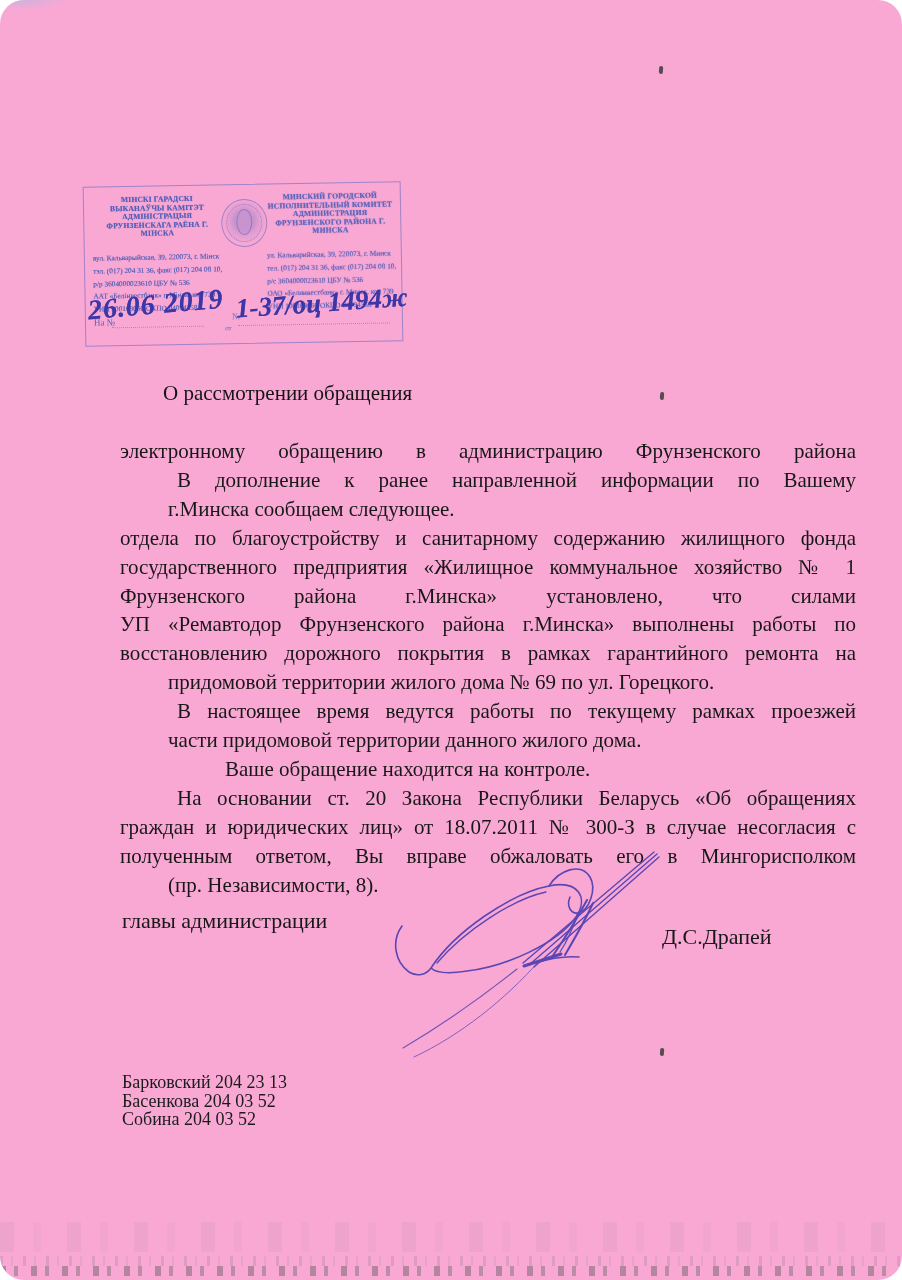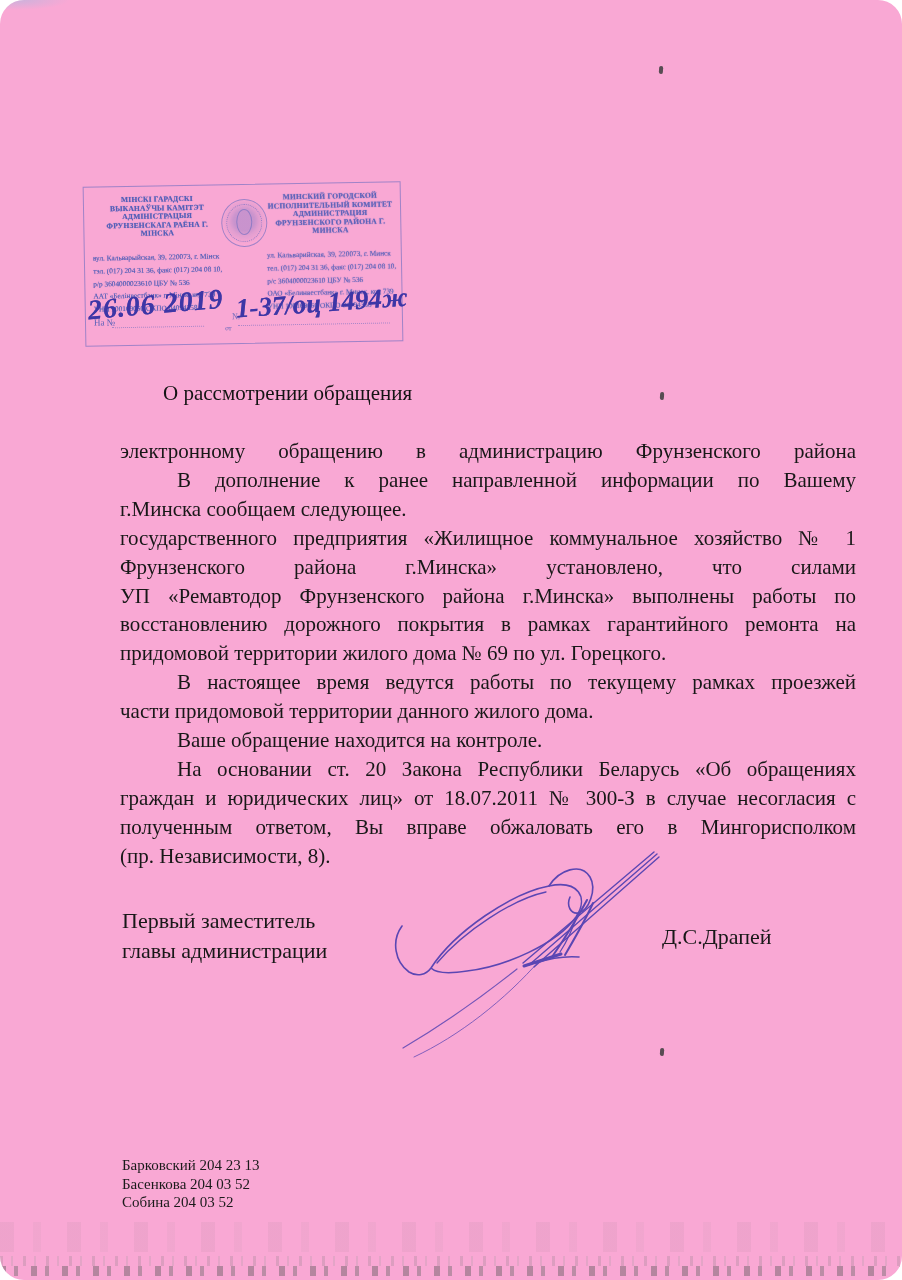--- a/index.html
+++ b/index.html
@@ -36,29 +36,29 @@
   .ot-label{position:absolute;left:139px;top:139px;font-size:7px;}
   .dotline{position:absolute;height:0;border-bottom:1px dotted rgba(88,100,190,.5);}
   .dl-left{left:26px;top:140px;width:92px;}
   .dl-right{left:152px;top:140px;width:152px;}
 
   
   .subject{position:absolute;left:119px;top:381px;font-size:21px;color:#141414;margin-left:44px;}
   .body{position:absolute;left:120px;top:437px;width:736px;font-size:21px;color:#181818;}
   .bline{line-height:28.9px;text-align:justify;text-align-last:justify;overflow:hidden;}
   .bline.first{text-indent:57px;}
-  .bline.last{text-align-last:left;}
+  .bline.last{text-align-last:left;margin-left:48px;}
 
   
   .sig-pos{position:absolute;left:122px;top:906px;font-size:22px;line-height:30px;color:#181818;}
   .sig-name{position:absolute;left:662px;top:924px;font-size:22px;color:#181818;}
   .signature-svg{position:absolute;left:0;top:0;width:902px;height:1280px;pointer-events:none;}
 
   
-  .contacts{position:absolute;left:122px;top:1156px;font-size:15px;line-height:18.5px;color:#1b1b1b;}
+  .contacts{position:absolute;left:122px;top:1073px;font-size:18px;line-height:18.5px;color:#1b1b1b;}
 
   
   .speck{position:absolute;width:4px;height:8px;background:#3c3c3c;border-radius:2px;
          opacity:.85;transform:rotate(4deg);}
   .speck-1{left:659px;top:66px;}
   .speck-2{left:660px;top:392px;}
   .speck-3{left:660px;top:1048px;}
   .noise-soft{position:absolute;left:0;top:1222px;width:902px;height:30px;opacity:.07;
          background:repeating-linear-gradient(90deg,#666 0 14px,transparent 14px 33px,#888 33px 41px,transparent 41px 67px);}
   .noise-1{position:absolute;left:0;top:1256px;width:902px;height:10px;opacity:.22;
@@ -116,20 +116,21 @@
 
   <div class="subject">О рассмотрении обращения</div>
 
   <div class="body">
       <div class="para">
         <div class="bline">электронному обращению в администрацию Фрунзенского района</div>
         <div class="bline first">В дополнение к ранее направленной информации по Вашему</div>
         <div class="bline last">г.Минска сообщаем следующее.</div>
       </div>
       <div class="para">
+        <div class="bline">отдела по благоустройству и санитарному содержанию жилищного фонда</div>
         <div class="bline">государственного предприятия «Жилищное коммунальное хозяйство № 1</div>
         <div class="bline">Фрунзенского района г.Минска» установлено, что силами</div>
         <div class="bline">УП «Ремавтодор Фрунзенского района г.Минска» выполнены работы по</div>
         <div class="bline">восстановлению дорожного покрытия в рамках гарантийного ремонта на</div>
         <div class="bline last">придомовой территории жилого дома № 69 по ул. Горецкого.</div>
       </div>
       <div class="para">
         <div class="bline first">В настоящее время ведутся работы по текущему рамках проезжей</div>
         <div class="bline last">части придомовой территории данного жилого дома.</div>
       </div>
@@ -138,21 +139,20 @@
       </div>
       <div class="para">
         <div class="bline first">На основании ст. 20 Закона Республики Беларусь «Об обращениях</div>
         <div class="bline">граждан и юридических лиц» от 18.07.2011 № 300-З в случае несогласия с</div>
         <div class="bline">полученным ответом, Вы вправе обжаловать его в Мингорисполком</div>
         <div class="bline last">(пр. Независимости, 8).</div>
       </div>
     </div>
 
   <div class="sig-pos">
-      <div class="ln">Первый заместитель</div>
       <div class="ln">главы администрации</div>
     </div>
   <svg class="signature-svg" viewBox="0 0 902 1280">
     <g fill="none" stroke="#4a3cb0" stroke-linecap="round" opacity="0.9">
       <path stroke-width="1.6" d="M402 926 C391 941 395 962 409 972 C417 977 426 975 431 968 C455 931 512 893 549 886 C578 880 589 897 576 917 C557 944 504 967 467 971 C448 974 436 973 431 968"></path>
       <path stroke-width="1.3" d="M437 963 C464 931 513 899 546 892"></path>
       <path stroke-width="1.6" d="M549 886 C559 870 581 862 590 877 C597 889 589 911 578 913 C571 914 566 906 570 897"></path>
       <path stroke-width="1.4" d="M523 963 L654 852"></path>
       <path stroke-width="1.4" d="M529 965 L657 854"></path>
       <path stroke-width="1.4" d="M534 967 L659 857"></path>

